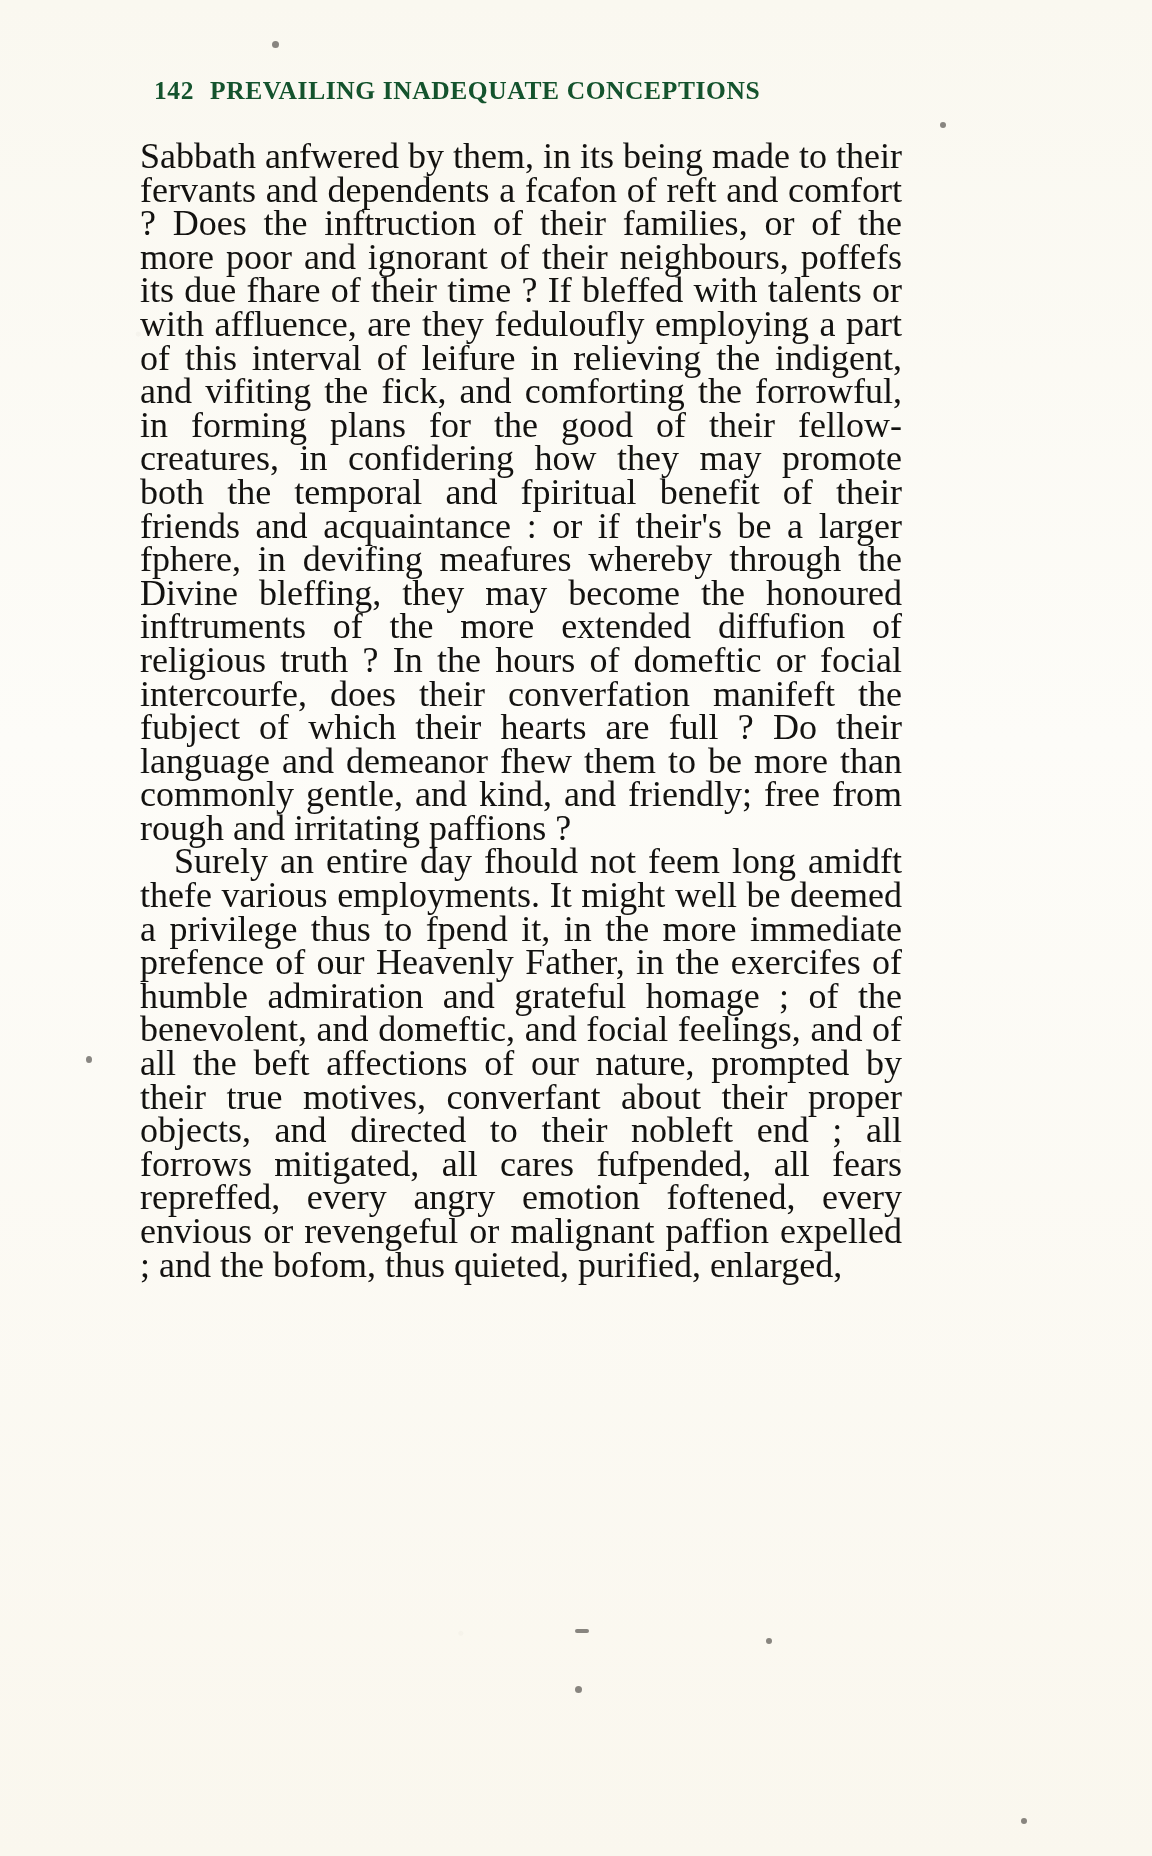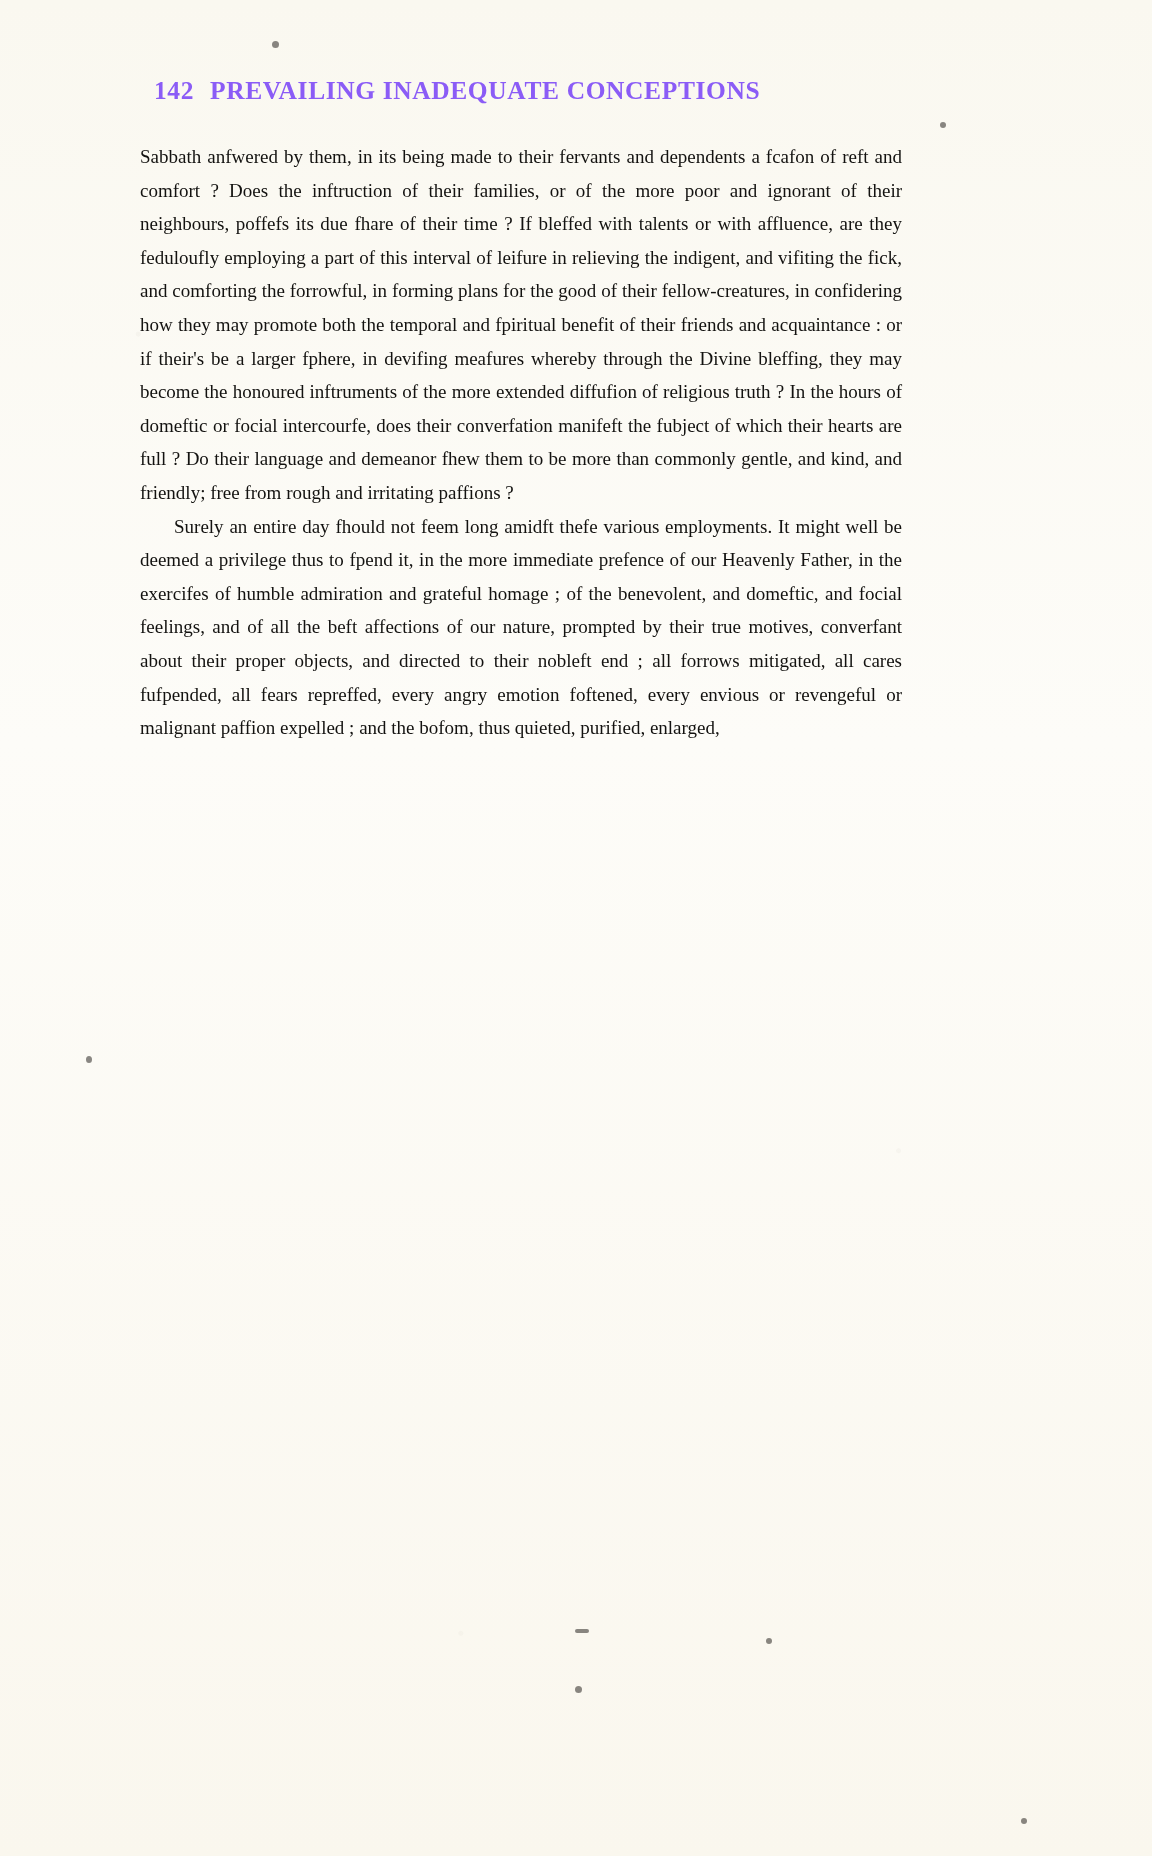--- a/index.html
+++ b/index.html
@@ -30,32 +30,32 @@
     position: absolute;
     left: 140px;
     top: 76px;
     width: 762px;
   }
   .running-head {
     font-family: "Liberation Serif", serif;
     font-weight: bold;
     font-size: 25.5px;
     letter-spacing: 0.6px;
-    color: #8b5cf6;
+    color: #14532d;
     white-space: nowrap;
     margin: 0 0 34px 0;
     padding-left: 14px;
     transform: scaleY(1.02);
   }
   .running-head .folio {
     margin-right: 16px;
   }
   .body-text {
     font-family: "Liberation Serif", serif;
-    font-size: 19px;
+    font-size: 36px;
     line-height: 33.6px;
     color: #131210;
     text-align: justify;
     text-justify: inter-word;
   }
   .body-text p {
     margin: 0;
     text-indent: 34px;
   }
   .body-text p.noindent {

